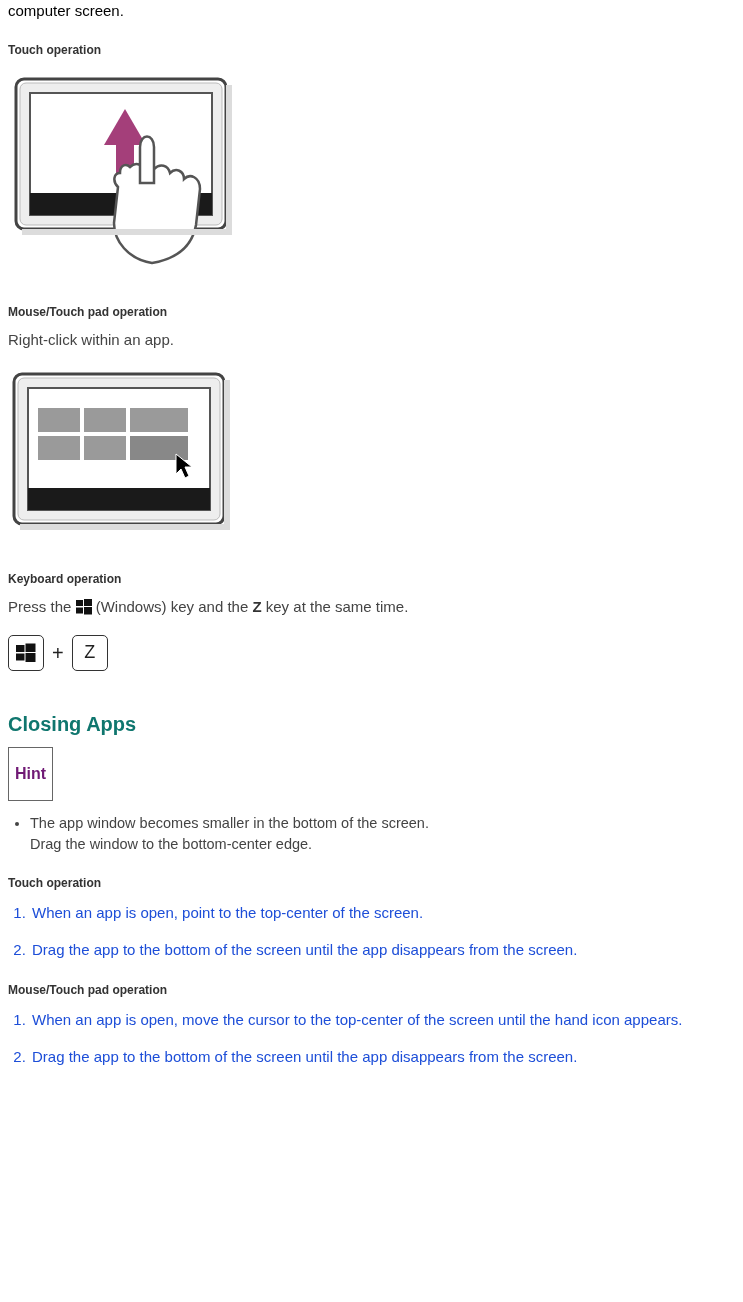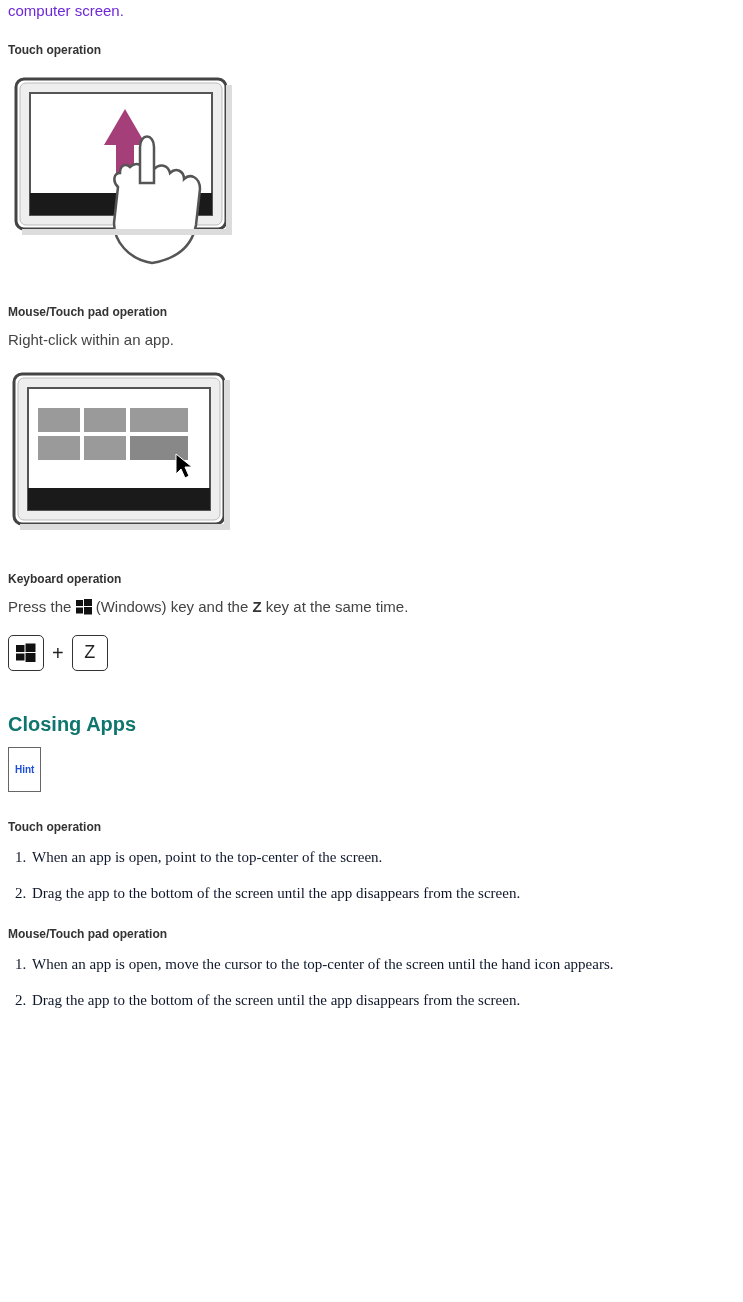--- a/index.html
+++ b/index.html
@@ -10,21 +10,21 @@
     color: #333333;
     font-size: 15px;
     line-height: 1.5;
   }
   .page {
     width: 743px;
     padding: 0 8px 40px 8px;
     box-sizing: border-box;
   }
   .frag {
-    color: #6d28d9;
+    color: #000000;
   }
   .h-sub {
     font-weight: bold;
     color: #333333;
     margin: 18px 0 8px 0;
     font-size: 12px;
   }
   .h-section {
     font-weight: bold;
     color: #0f766e;
@@ -34,44 +34,43 @@
   .para {
     margin: 6px 0 16px 0;
     color: #444444;
   }
   .illus {
     margin: 12px 0 26px 0;
   }
   .hint-box {
     display: inline-block;
     border: 1px solid #666666;
-    font-size: 10px;
-    font-weight: bold;
-    color: #1d4ed8;
+    font-size: 16px;
+    font-weight: bold;
+    color: #701a75;
     padding: 14px 6px;
     margin: 6px 0 8px 0;
   }
   ul.bul {
     margin: 4px 0 18px 22px;
     padding: 0;
   }
   ul.bul li {
     color: #444444;
     font-size: 14.5px;
     margin-bottom: 2px;
   }
   ol.num {
     margin: 10px 0 20px 22px;
     padding: 0;
   }
   ol.num li {
-    color: #0f172a;
+    color: #1d4ed8;
     margin-bottom: 14px;
     padding-left: 2px;
-    font-family: Liberation Serif, serif;
   }
   .kb-line {
     color: #444444;
   }
   .kb-line .win-inline svg {
     vertical-align: -3px;
   }
   .key-b {
     font-weight: bold;
     color: #333333;
@@ -181,20 +180,26 @@
         <rect x="9.5" y="10" width="10" height="9" fill="#111"></rect>
       </svg>
     </div>
     <div class="plus">+</div>
     <div class="key-box">Z</div>
   </div>
 
   
   <div class="h-section">Closing Apps</div>
   <div class="hint-box">Hint</div>
+  <ul class="bul">
+    <li>
+      <span>The app window becomes smaller in the bottom of the screen.</span><br>
+      <span>Drag the window to the bottom-center edge.</span>
+    </li>
+  </ul>
 
   
   <div class="h-sub">Touch operation</div>
   <ol class="num">
     <li>When an app is open, point to the top-center of the screen.</li>
     <li>Drag the app to the bottom of the screen until the app disappears from the screen.</li>
   </ol>
 
   
   <div class="h-sub">Mouse/Touch pad operation</div>

